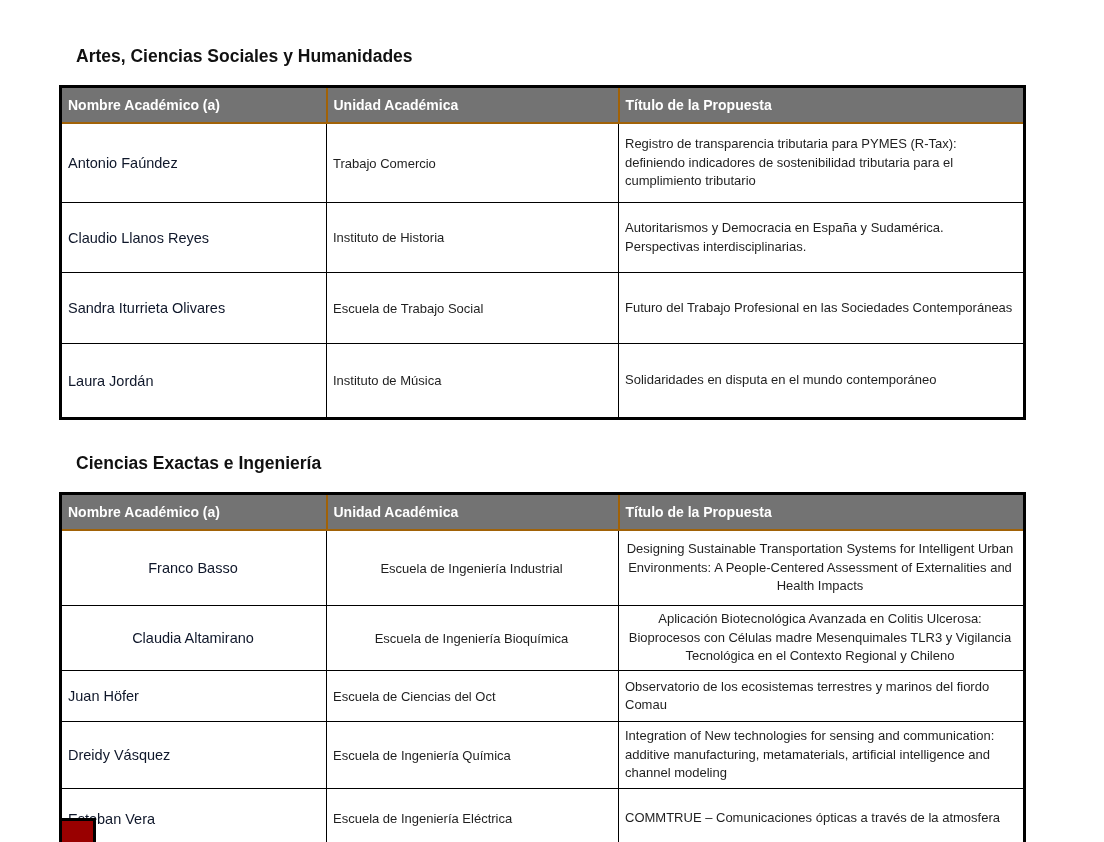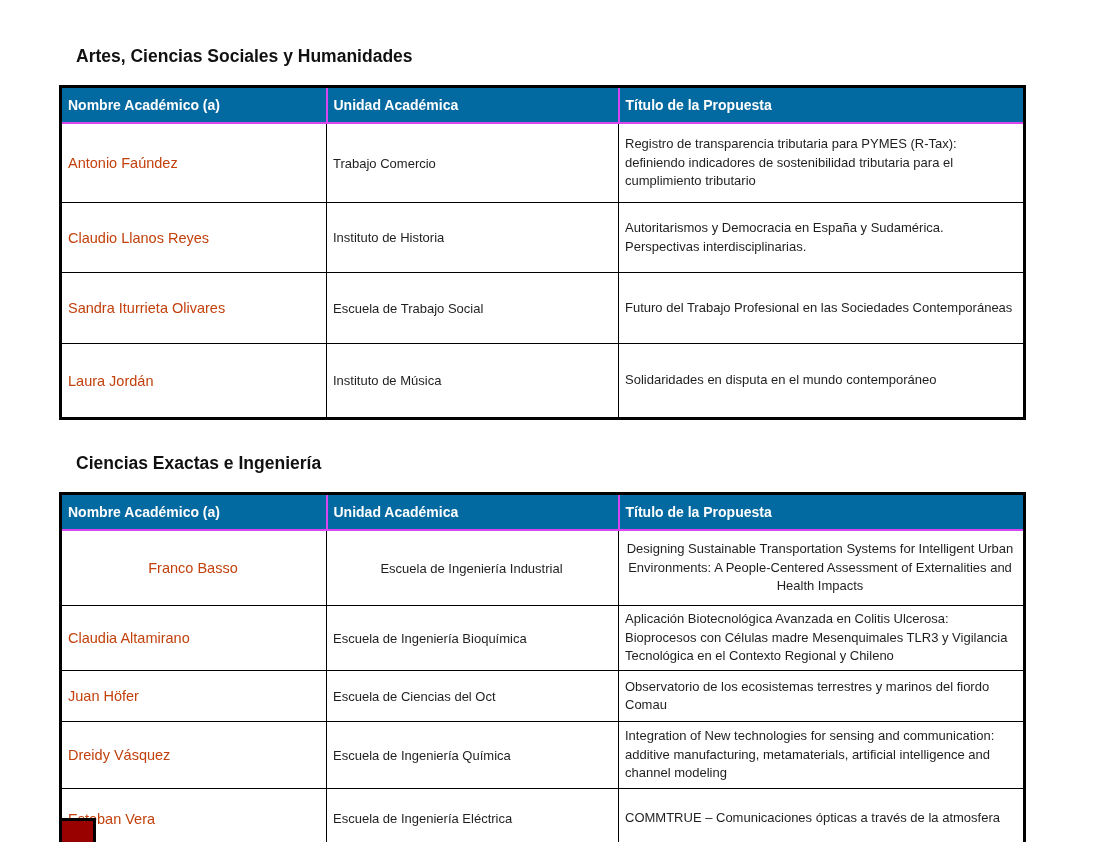--- a/index.html
+++ b/index.html
@@ -31,46 +31,46 @@
   table.proposals-table {
     border-collapse: collapse;
     table-layout: fixed;
     width: 964px;
     border: 3px solid #000000;
   }
   col.col-name { width: 266px; }
   col.col-unit { width: 292px; }
   col.col-prop { width: 406px; }
   th {
-    background: #0369a1;
+    background: #737373;
     color: #ffffff;
     font-weight: bold;
     font-size: 14px;
     text-align: left;
     vertical-align: middle;
-    border: 2px solid #d946ef;
+    border: 2px solid #a16207;
     height: 30px;
     padding: 2px 6px 2px 6px;
   }
   td {
     border: 1px solid #000000;
     vertical-align: middle;
     padding: 4px 8px 4px 6px;
     background: #ffffff;
   }
-  td.cell-name { font-size: 14.5px; color: #c2410c; }
+  td.cell-name { font-size: 14.5px; color: #0f172a; }
   td.cell-unit { font-size: 13px; color: #1f1f1f; }
   td.cell-prop { font-size: 13px; line-height: 1.42; color: #1f1f1f; }
   
   .tbl-0 tbody tr:nth-child(1) td { height: 70px; }
   .tbl-0 tbody tr:nth-child(2) td { height: 61px; }
   .tbl-0 tbody tr:nth-child(3) td { height: 62px; }
   .tbl-0 tbody tr:nth-child(4) td { height: 65px; }
   .tbl-1 tbody tr:nth-child(1) td { height: 66px; text-align: center; }
-  .tbl-1 tbody tr:nth-child(2) td { height: 56px; }
+  .tbl-1 tbody tr:nth-child(2) td { height: 56px; text-align: center; }
   .tbl-1 tbody tr:nth-child(3) td { height: 42px; }
   .tbl-1 tbody tr:nth-child(4) td { height: 58px; }
   .tbl-1 tbody tr:nth-child(5) td { height: 51px; }
   
   .cutoff {
     position: absolute;
     left: 59px;
     top: 818px;
     width: 37px;
     height: 24px;

